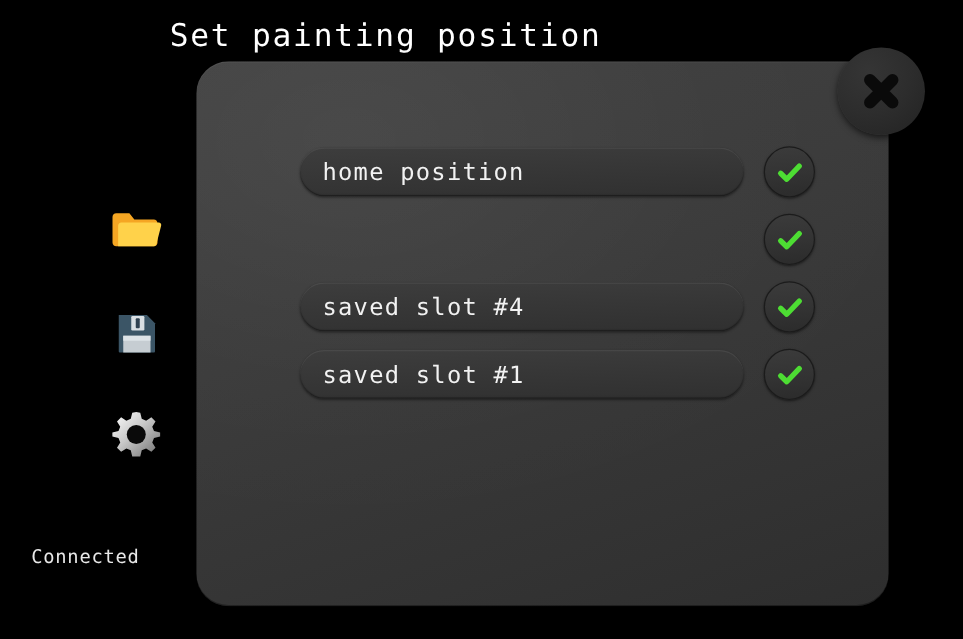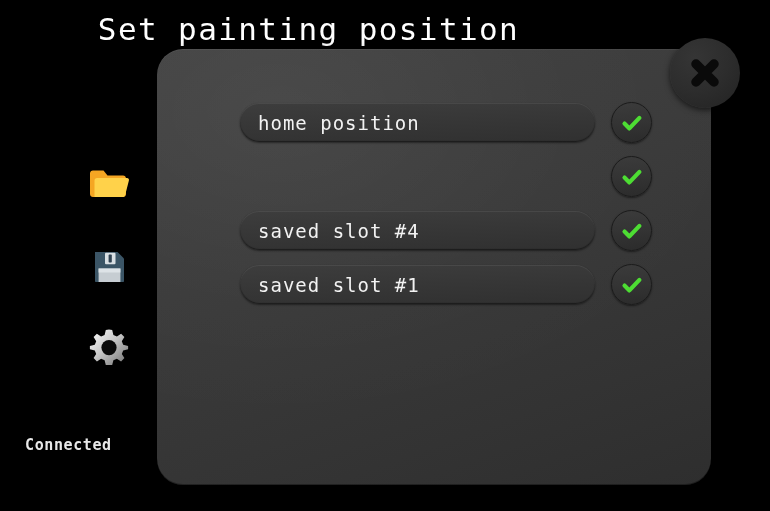--- a/index.html
+++ b/index.html
@@ -18,35 +18,34 @@
   }
 
   
   #app-title {
     position: absolute;
     top: 14px;
     left: 0;
     width: 617px;
     text-align: center;
     color: #ffffff;
-    font-size: 31px;
+    font-size: 25px;
     line-height: 30px;
     letter-spacing: 1.4px;
     white-space: nowrap;
     font-family: "DejaVu Sans Mono", "Liberation Mono", monospace;
   }
 
   
   #sidebar {
     position: absolute;
     left: 0;
     top: 49px;
     width: 143px;
     height: 462px;
-    font-weight: bold;
   }
 
   .side-icon {
     position: absolute;
     left: 86px;
     width: 46px;
     height: 46px;
   }
   .side-icon svg { display: block; width: 46px; height: 46px; }
 
@@ -80,21 +79,21 @@
     box-shadow:
       inset 0 1px 0 rgba(255,255,255,0.055),
       inset 0 -1px 0 rgba(0,0,0,0.35),
       0 2px 10px rgba(0,0,0,0.6);
   }
 
   
   #slot-list {
     position: absolute;
     left: 83px;   
-    top: 54px;    
+    top: 69px;    
     width: 411px;
   }
 
   .slot-row {
     position: relative;
     height: 39px;
     margin-bottom: 15px;
   }
   .slot-row:last-child { margin-bottom: 0; }
 

